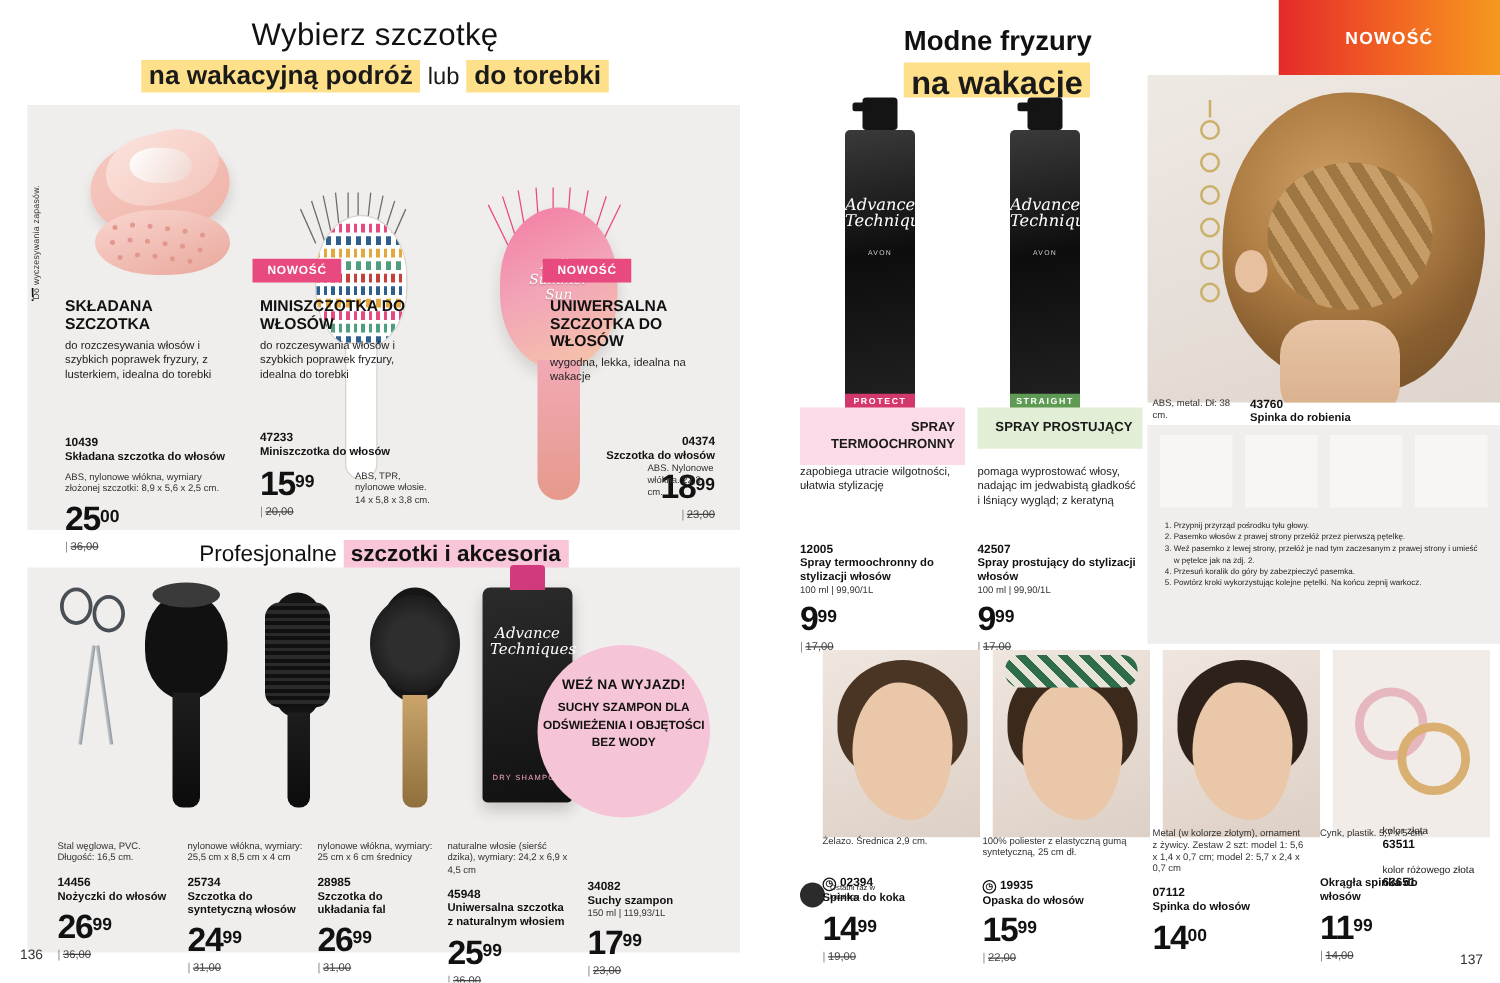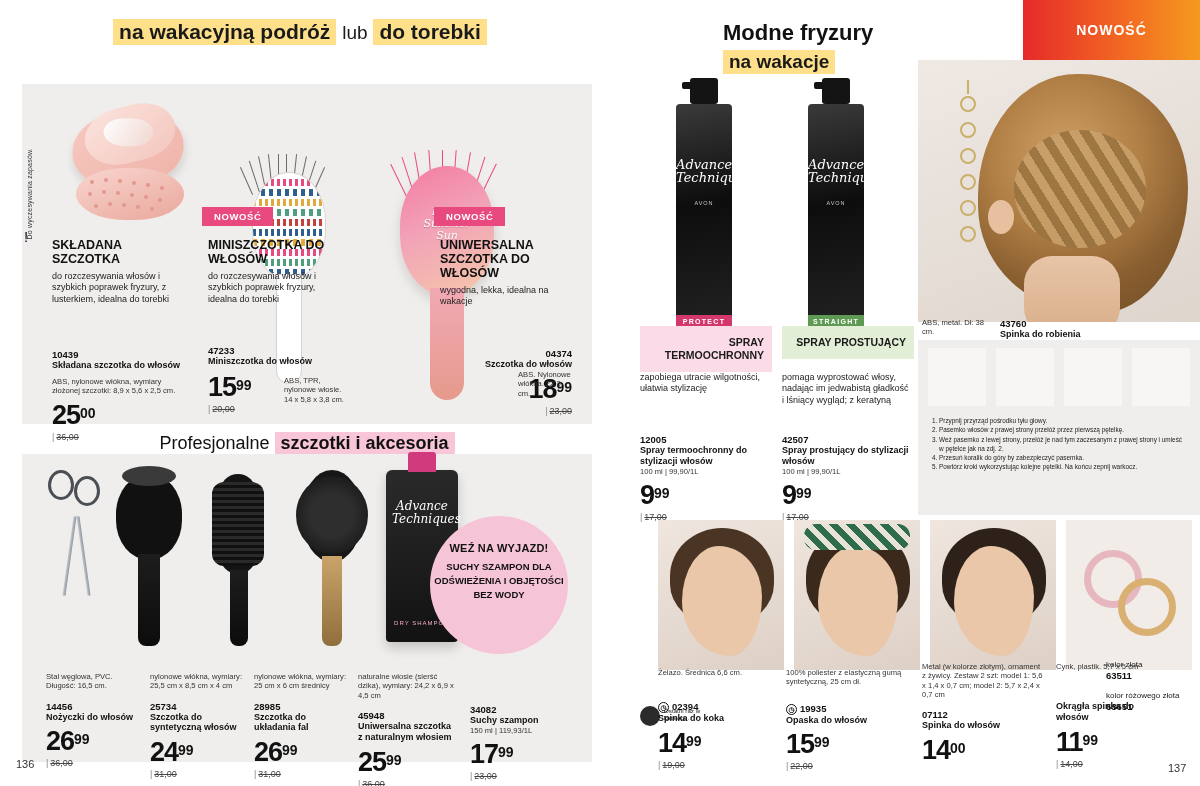--- a/index.html
+++ b/index.html
@@ -162,21 +162,21 @@
   .row-bottom .cell { width:92px; }
   .row-bottom .cell.w { width:100px; }
 
   .pagenum-l { position:absolute; left:16px; top:758px; font-size:11px; color:#333; }
 
   
   .right { position:absolute; left:614px; top:0; width:586px; height:786px; background:#fff; }
 
   .r-title { position:absolute; left:723px; top:20px; }
   .r-title .l1 { font-size:22px; font-weight:bold; color:#111; }
-  .r-title .l2 { font-size:19px; font-weight:bold; margin-top:4px; }
+  .r-title .l2 { font-size:26px; font-weight:bold; margin-top:4px; }
 
   .nowosc-tab {
     position:absolute; left:1023px; top:0; width:177px; height:60px;
     background: linear-gradient(90deg,#e52a2a,#f26722 55%,#f59a1e);
     color:#fff; font-size:14px; font-weight:bold; letter-spacing:1px;
     display:flex; align-items:center; justify-content:center;
   }
 
   .sprays { position:absolute; left:640px; top:78px; width:274px; height:430px; background:#fff; }
   .spraybottle {
@@ -260,20 +260,21 @@
   .pagenum-r { position:absolute; left:1168px; top:762px; font-size:11px; color:#333; }
 </style>
 </head>
 <body>
 
 <div class="page">
 
   <div class="left">
 
     <div class="hl-title">
+      <div class="l1">Wybierz szczotkę</div>
       <div class="l2">
         <span class="hl-yellow">na wakacyjną podróż</span>
         <span class="plain">lub</span>
         <span class="hl-yellow">do torebki</span>
       </div>
     </div>
 
     <div class="panel1"></div>
 
     <div class="vert-note">Do wyczesywania zapasów.</div>
@@ -623,21 +624,21 @@
       </div>
     </div>
   </div>
 
   <div class="ostat">
     <div class="dot"></div>
     <div class="tx">Ostatni raz w katalogu.</div>
   </div>
 
   <div style="position:absolute;left:658px;top:668px;width:110px">
-    <div class="matr">Żelazo. Średnica 6,6 cm.</div>
+    <div class="matr">Żelazo. Średnica 2,9 cm.</div>
     <div class="code" style="margin-top:24px"><span class="sym">◷</span><span>02394</span></div>
     <div class="pname">Spinka do koka</div>
     <div class="price" style="margin-top:4px">
       <span class="int">14</span><span class="dec">99</span>
     </div>
     <div class="old"><span class="bar">|</span><span class="strike">19,00</span></div>
   </div>
 
   <div style="position:absolute;left:786px;top:668px;width:124px">
     <div class="matr">100% poliester z elastyczną gumą syntetyczną, 25 cm dł.</div>

